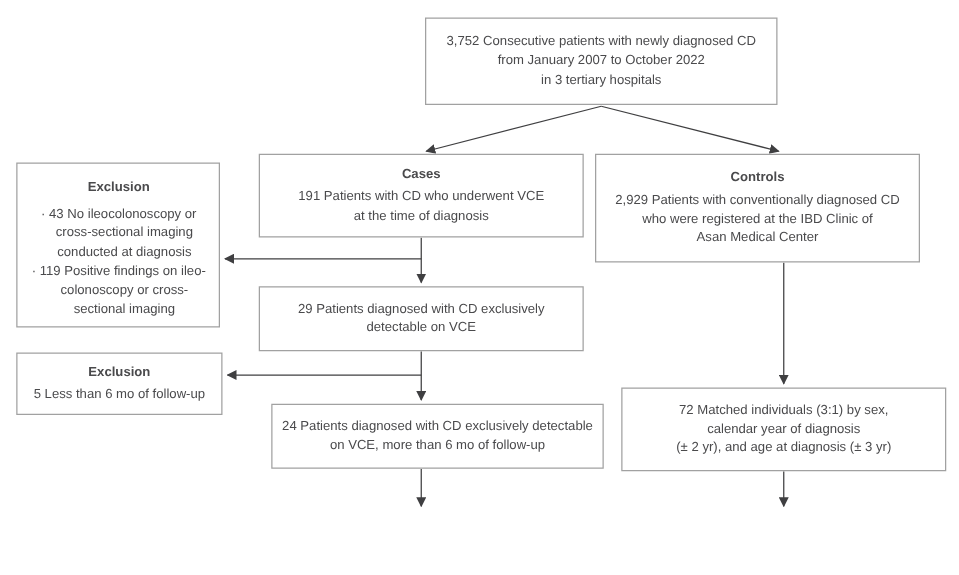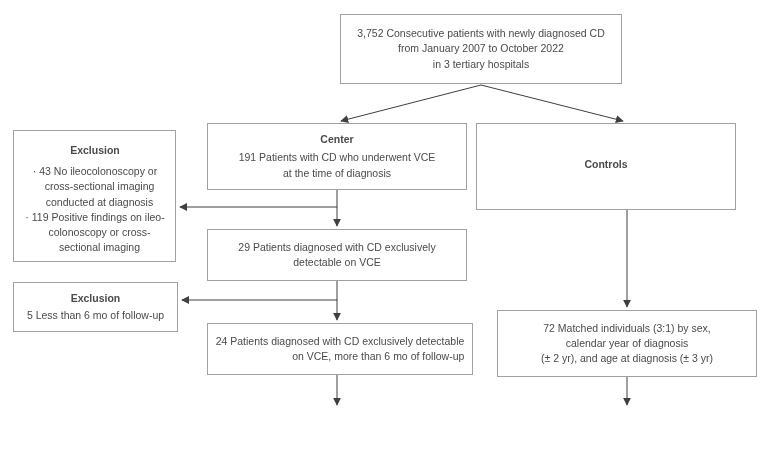--- a/index.html
+++ b/index.html
@@ -46,21 +46,21 @@
   .b-controls { left: 476px; top: 123px; width: 260px; height: 87px; }
   .b-excl1    { left: 13px;  top: 130px; width: 163px; height: 132px;
                 justify-content: flex-start; align-items: stretch; padding: 12px 9px 4px 10px; }
   .b-excl1 .title { text-align: center; margin-bottom: 6px; }
   .b-excl1 .excl-list { text-align: left; }
   .excl-item { padding-left: 9px; text-indent: -9px; text-align: center; }
   .excl-item::before { content: "\00b7\00a0"; }
   .b-29       { left: 207px; top: 229px; width: 260px; height: 52px; }
   .b-excl2    { left: 13px;  top: 282px; width: 165px; height: 50px; }
   .b-excl2 .title { margin-bottom: 1px; }
-  .b-24       { left: 207px; top: 323px; width: 266px; height: 52px; text-align: right; }
+  .b-24       { left: 217px; top: 323px; width: 266px; height: 52px; }
   .b-matched  { left: 497px; top: 310px; width: 260px; height: 67px; }
   .b-vce      { left: 208px; top: 432px; width: 257px; height: 36px; }
   .b-ctrl     { left: 498px; top: 408px; width: 259px; height: 36px; }
 </style>
 </head>
 <body>
 
 <div class="canvas">
 
   <svg class="arrows" viewBox="0 0 767 460">
@@ -80,27 +80,30 @@
     <line x1="627" y1="377" x2="627" y2="405" stroke="#3f3f41" stroke-width="1" marker-end="url(#ah)"></line>
   </svg>
 
   <div class="box b-total">
     <div class="body">3,752 Consecutive patients with newly diagnosed CD
 from January 2007 to October 2022
 in 3 tertiary hospitals</div>
   </div>
 
   <div class="box b-cases">
-    <div class="title">Center</div>
+    <div class="title">Cases</div>
     <div class="body">191 Patients with CD who underwent VCE
 at the time of diagnosis</div>
   </div>
 
   <div class="box b-controls">
     <div class="title">Controls</div>
+    <div class="body">2,929 Patients with conventionally diagnosed CD
+who were registered at the IBD Clinic of
+Asan Medical Center</div>
   </div>
 
   <div class="box b-excl1">
     <div class="title">Exclusion</div>
     <div class="excl-list">
       <div class="excl-item">43 No ileocolonoscopy or cross-sectional imaging conducted at diagnosis</div>
       <div class="excl-item">119 Positive findings on ileo-colonoscopy or cross-sectional imaging</div>
     </div>
   </div>
 

